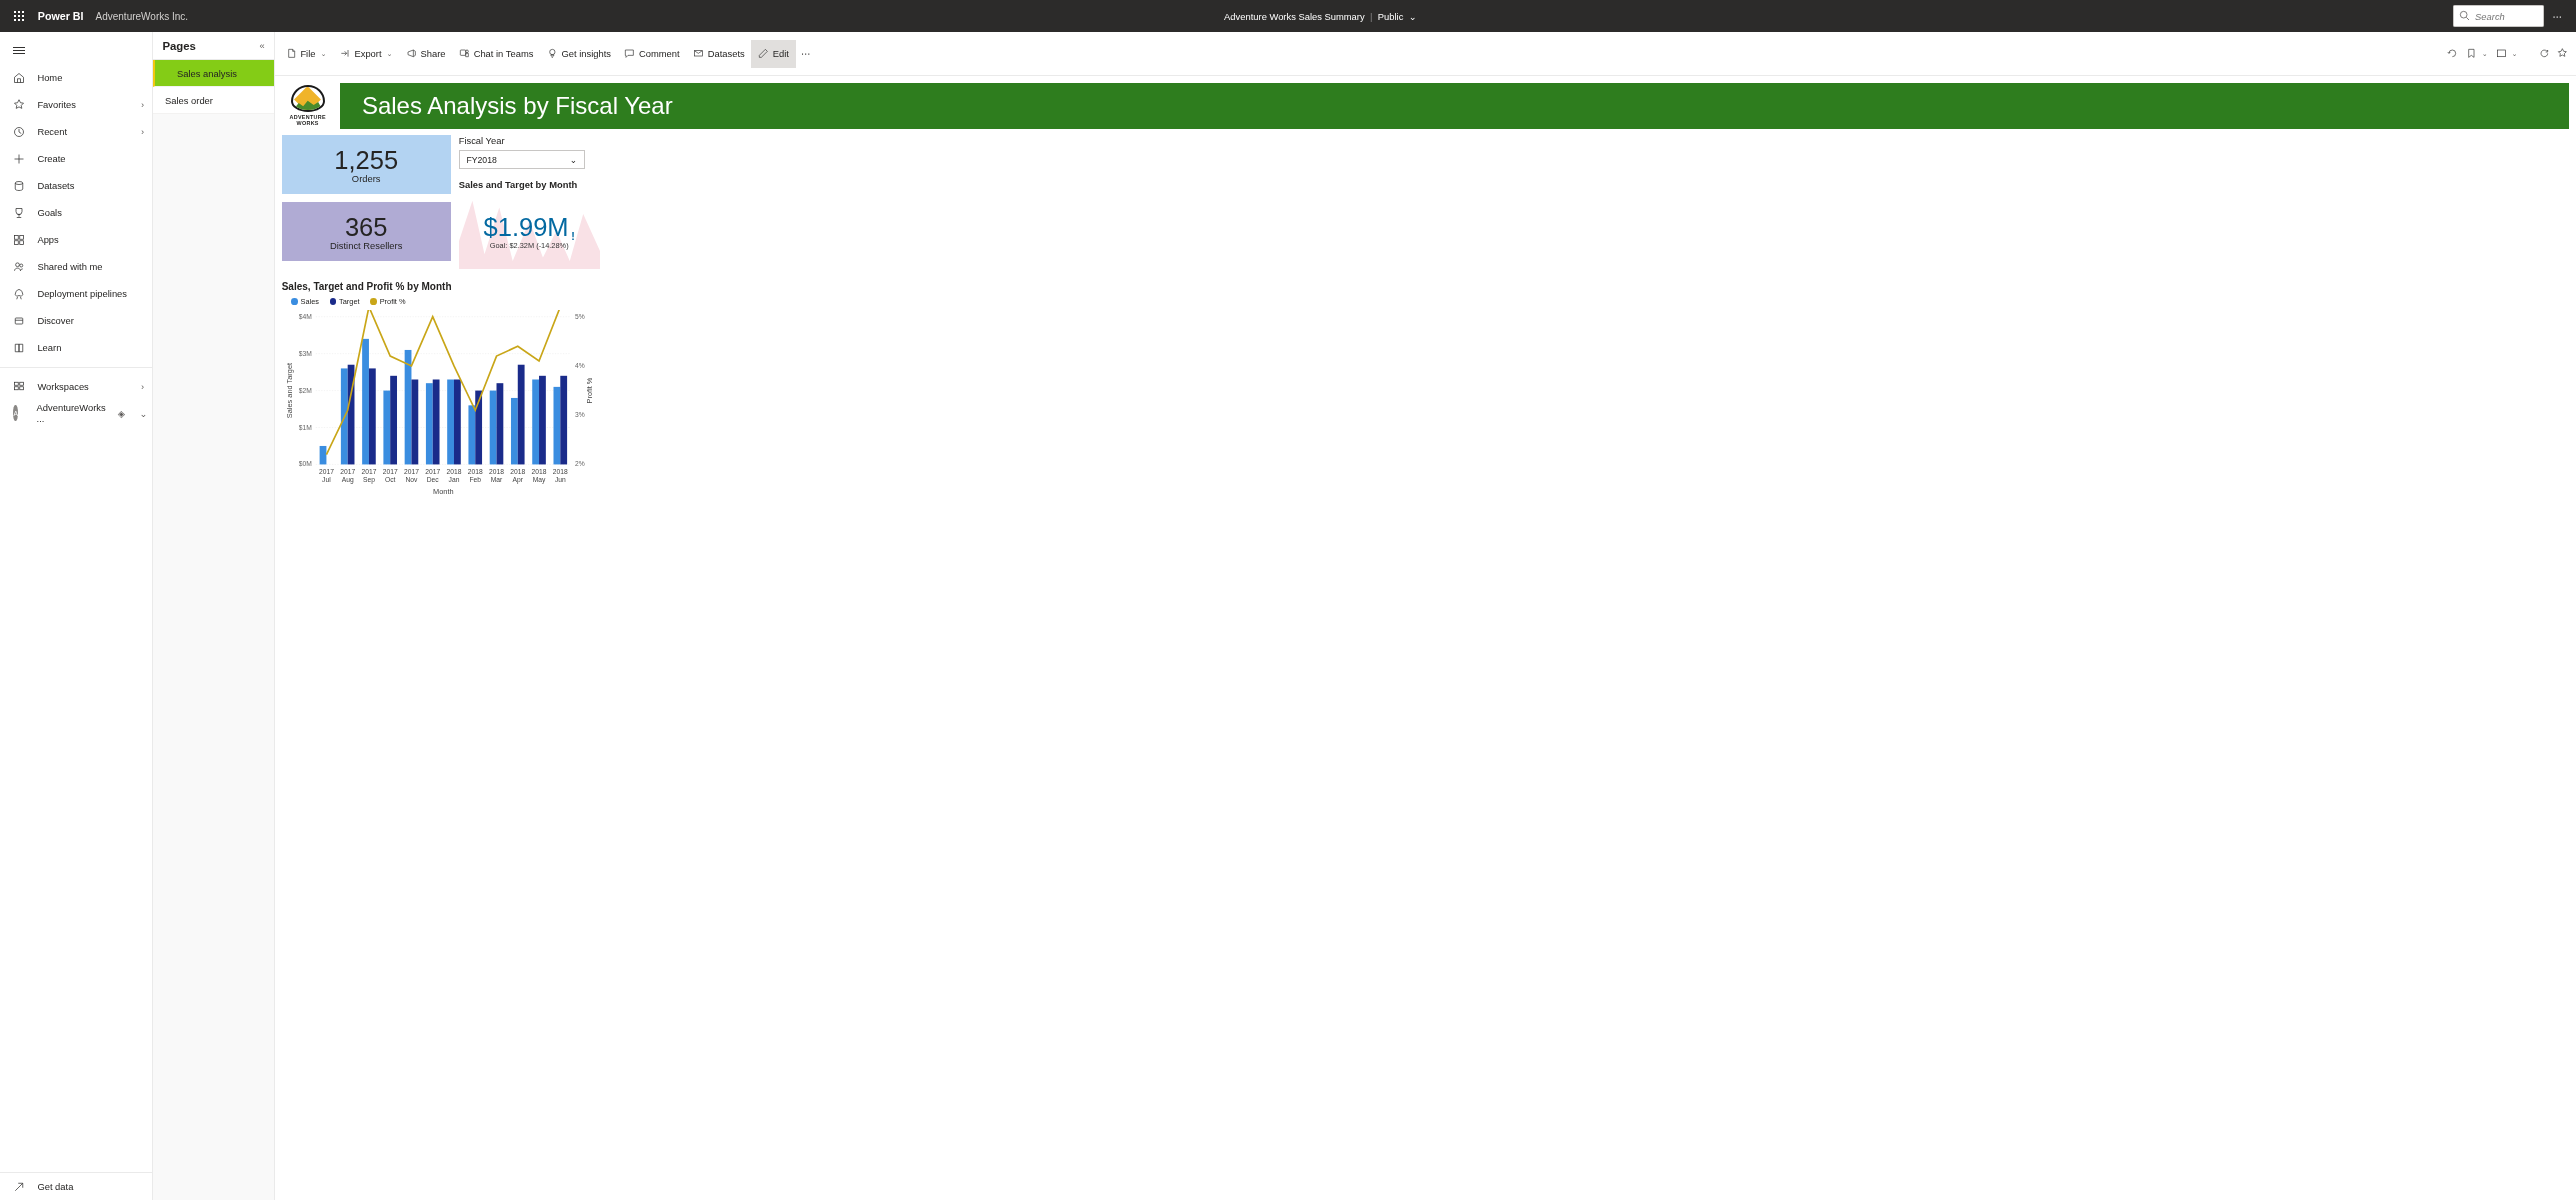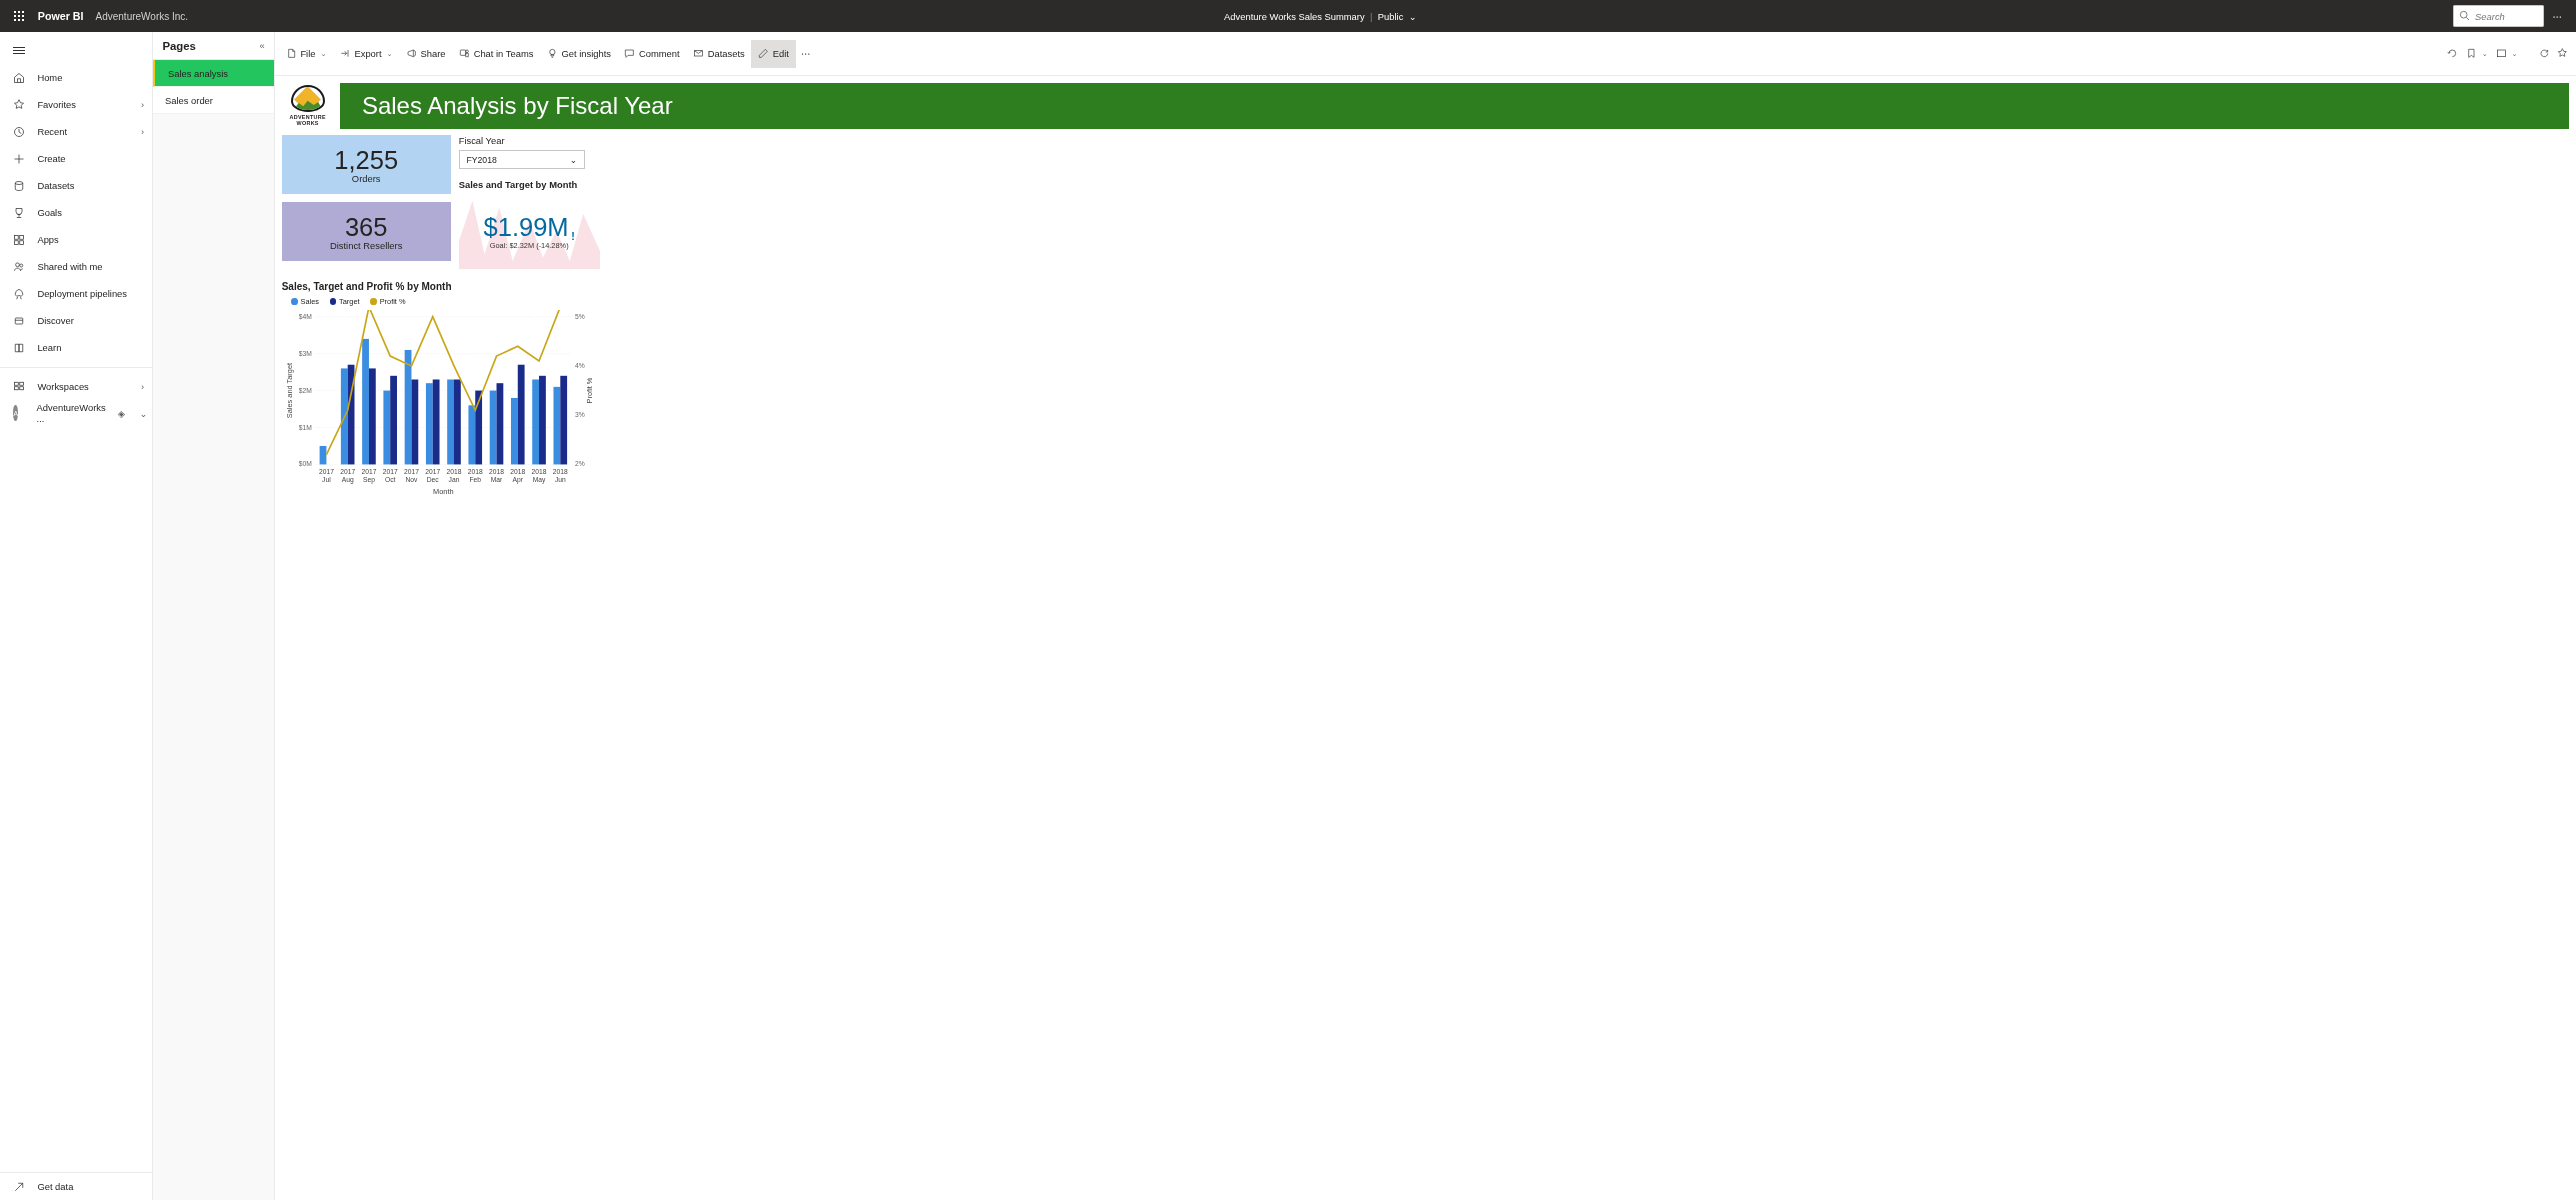--- a/index.html
+++ b/index.html
@@ -34,21 +34,21 @@
 .nav-bottom { margin-top: auto; border-top: 0.7px solid #eaeaea; }
 .ws-circle { width: 16px; height: 16px; border-radius: 50%; background: #8a8886; color: #fff; font-size: 6.7px; display: flex; align-items: center; justify-content: center; margin-right: -1.3px; }
 .endorse-icon { margin-left: auto; color: #605e5c; }
 
 
 .pages-panel { width: 122px; border-right: 0.7px solid #eaeaea; background: #f9f9f9; }
 .pages-header { height: 28px; display: flex; align-items: center; justify-content: space-between; padding: 0 9.4px; border-bottom: 0.7px solid #eaeaea; background: #fff;}
 .pages-header h3 { font-size: 11.4px; font-weight: 600; }
 .pages-collapse { color: #605e5c; cursor: pointer; }
 .page-item { height: 27px; display: flex; align-items: center; padding-left: 12px; cursor: pointer; font-size: 9.4px; background:#fff; border-bottom: 0.7px solid #f3f2f1;}
-.page-item.active { border-left: 2.7px solid #f2c811; padding-left: 13px; font-weight: 400; background: #22c55e; }
+.page-item.active { border-left: 2.7px solid #f2c811; padding-left: 22px; font-weight: 400; background: #84cc16; }
 
 
 .report-area { flex: 1; display: flex; flex-direction: column; background: #fff; }
 
 
 .toolbar { height: 44px; border-bottom: 0.7px solid #eaeaea; display: flex; align-items: center; padding: 0 4px; }
 .tb-btn { height: 28px; display: flex; align-items: center; gap: 4px; padding: 0 6.7px; cursor: pointer; font-size: 9.4px; }
 .tb-btn.active { background: #e1dfdd; }
 .tb-icon { width: 10.7px; height: 10.7px; display: flex; align-items: center; justify-content: center; }
 .tb-icon svg { width: 10.7px; height: 10.7px; }

